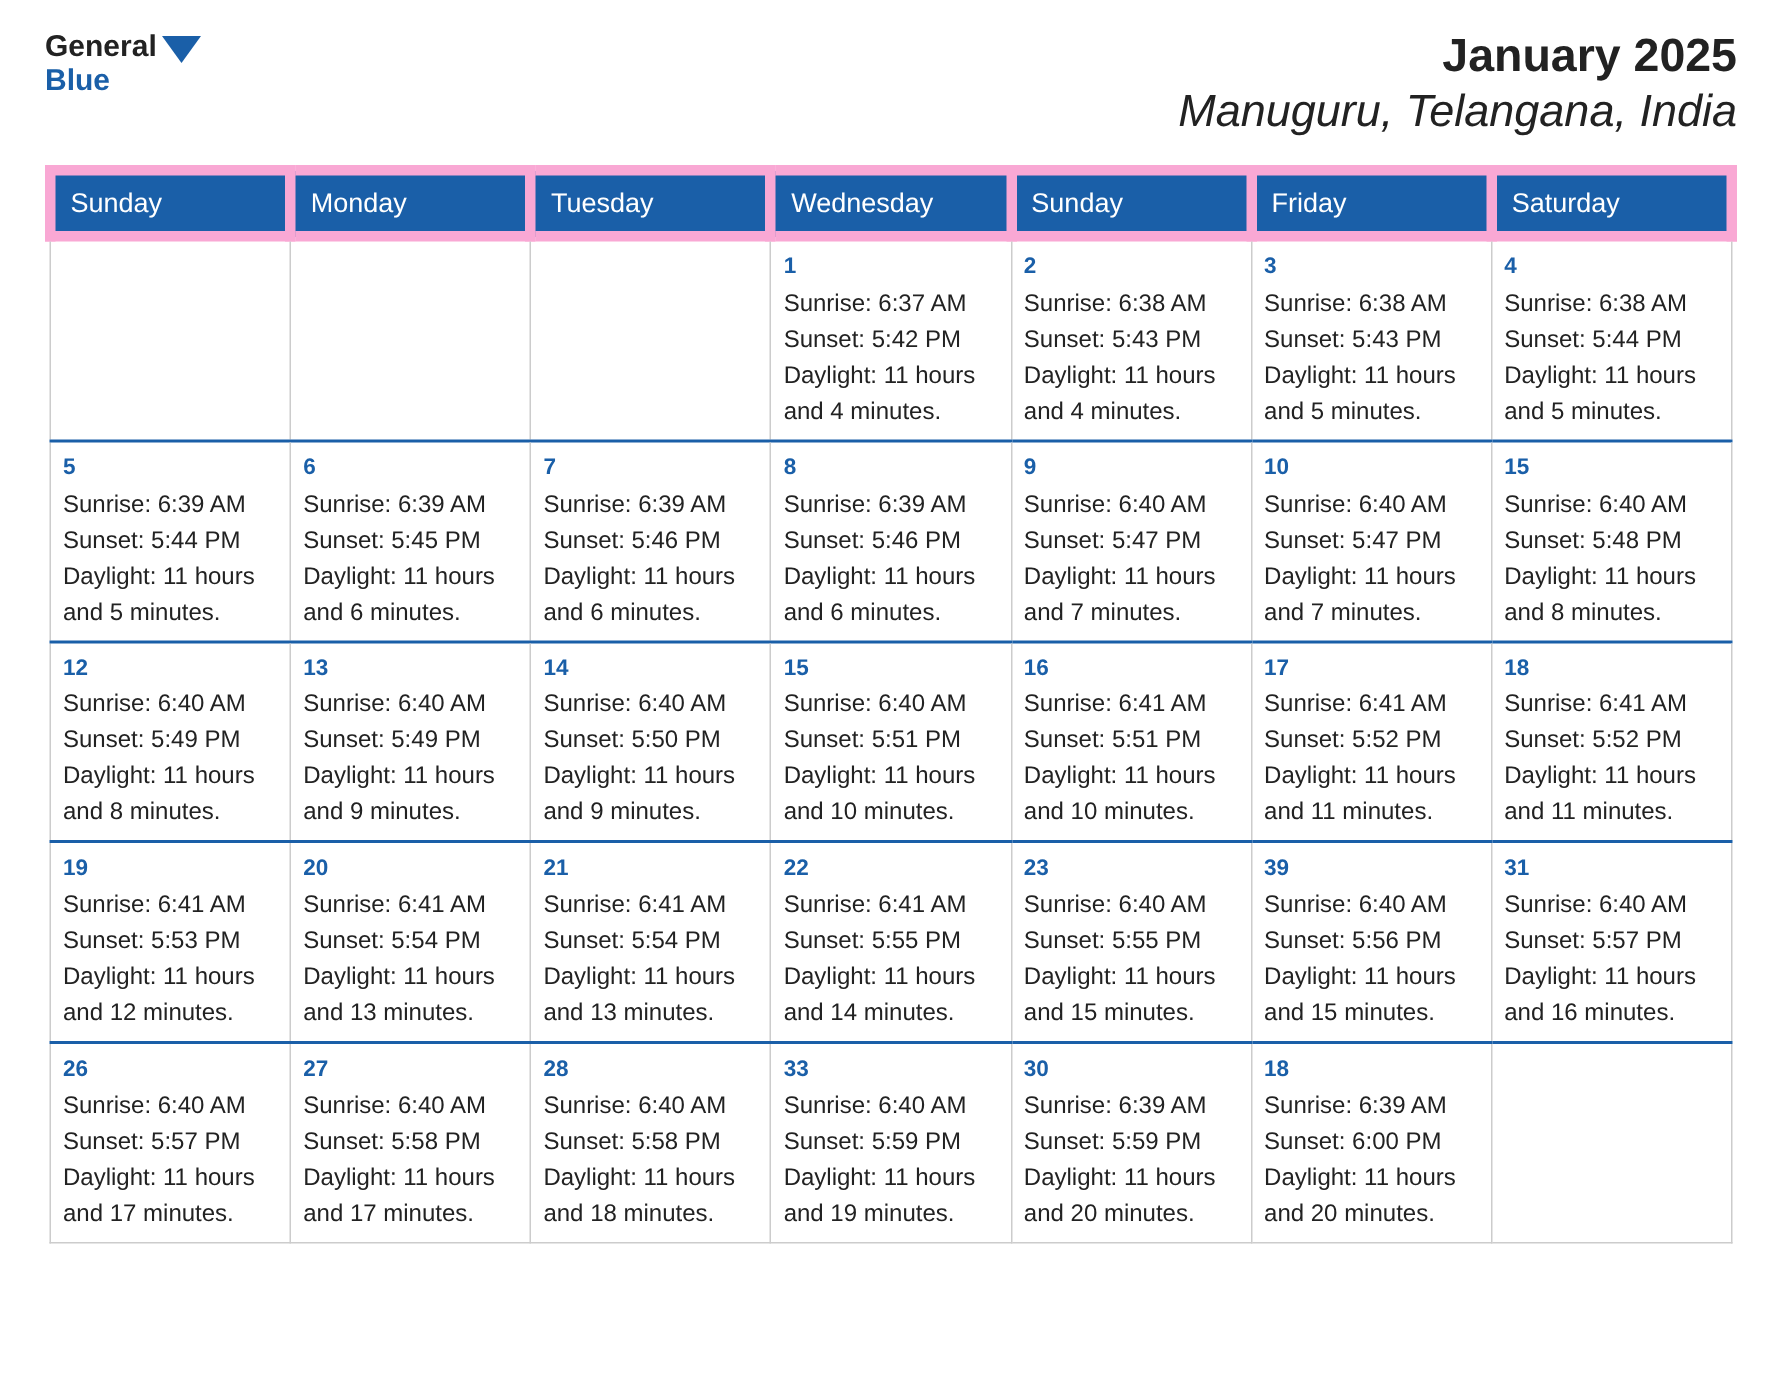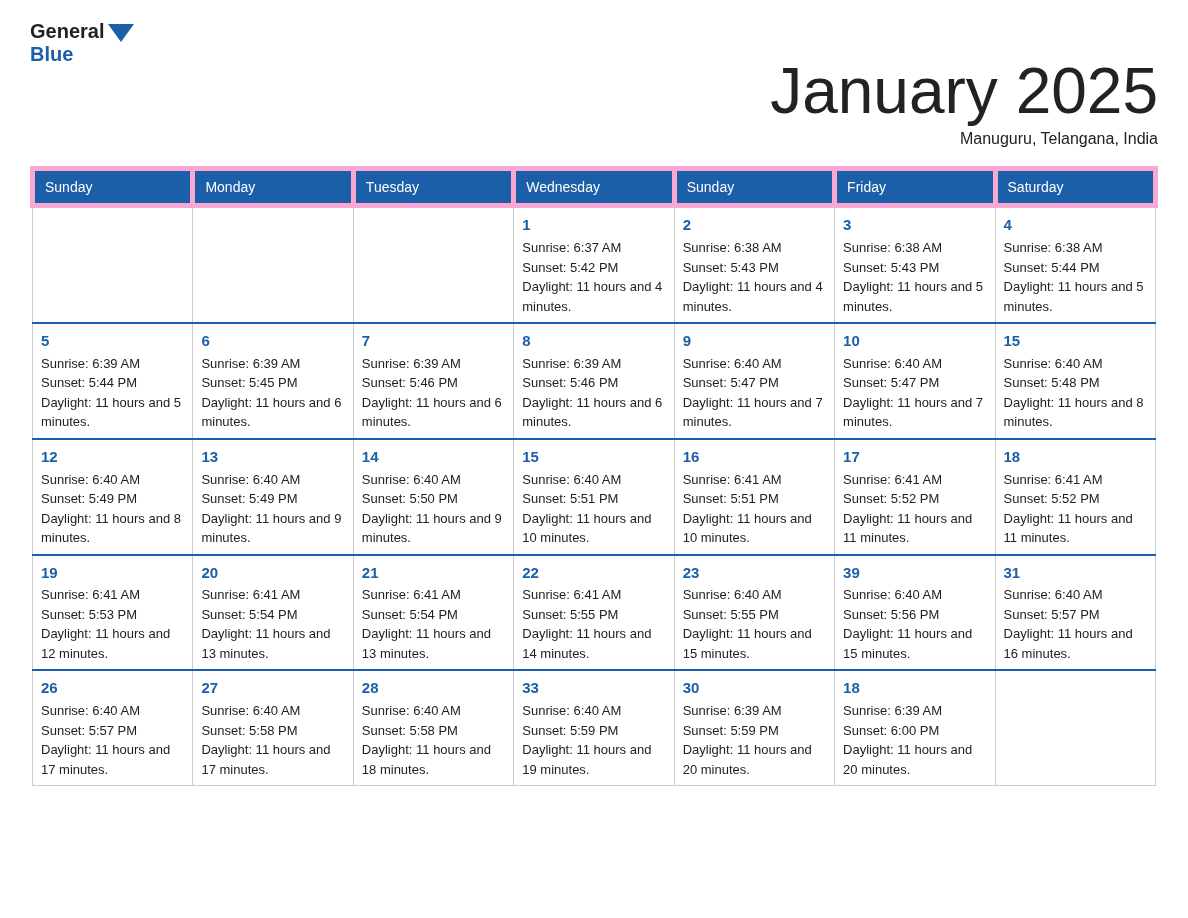--- a/index.html
+++ b/index.html
@@ -46,45 +46,45 @@
       font-size: 20px;
       font-weight: bold;
       color: #1a5fa8;
       line-height: 1;
       margin-top: 2px;
     }
     .title-block {
       text-align: right;
     }
     .title-block h1 {
-      font-size: 64px;
+      font-size: 31px;
+      font-weight: bold;
+      color: #222;
+      line-height: 1.1;
+    }
+    .title-block h2 {
+      font-size: 30px;
       font-weight: normal;
       color: #222;
-      line-height: 1.1;
-      margin-top: 36px;
-    }
-    .title-block h2 {
-      font-size: 16px;
-      font-weight: normal;
-      color: #222;
       margin-top: 4px;
+      font-style: italic;
     }
     .calendar {
       width: 100%;
       border-collapse: collapse;
       border: 1px solid #aaa;
     }
     .calendar thead tr th {
       background-color: #1a5fa8;
       color: #fff;
-      font-size: 14px;
+      font-size: 18px;
       font-weight: normal;
       padding: 8px 10px;
       text-align: left;
-      border: 5px solid #f9a8d4;
+      border: 7px solid #f9a8d4;
     }
     .calendar tbody tr td {
       vertical-align: top;
       border: 1px solid #ccc;
       padding: 6px 8px;
       width: 14.28%;
       min-height: 100px;
       font-size: 12.5px;
       color: #222;
       line-height: 1.45;
@@ -93,21 +93,21 @@
       background: #fff;
     }
     .day-number {
       font-size: 15px;
       font-weight: bold;
       color: #1a5fa8;
       display: block;
       margin-bottom: 2px;
     }
     .day-info {
-      font-size: 13px;
+      font-size: 16px;
       color: #222;
       line-height: 1.5;
     }
     .row-divider td {
       border-top: 2px solid #1a5fa8 !important;
     }
   </style>
 </head>
 <body>
 

